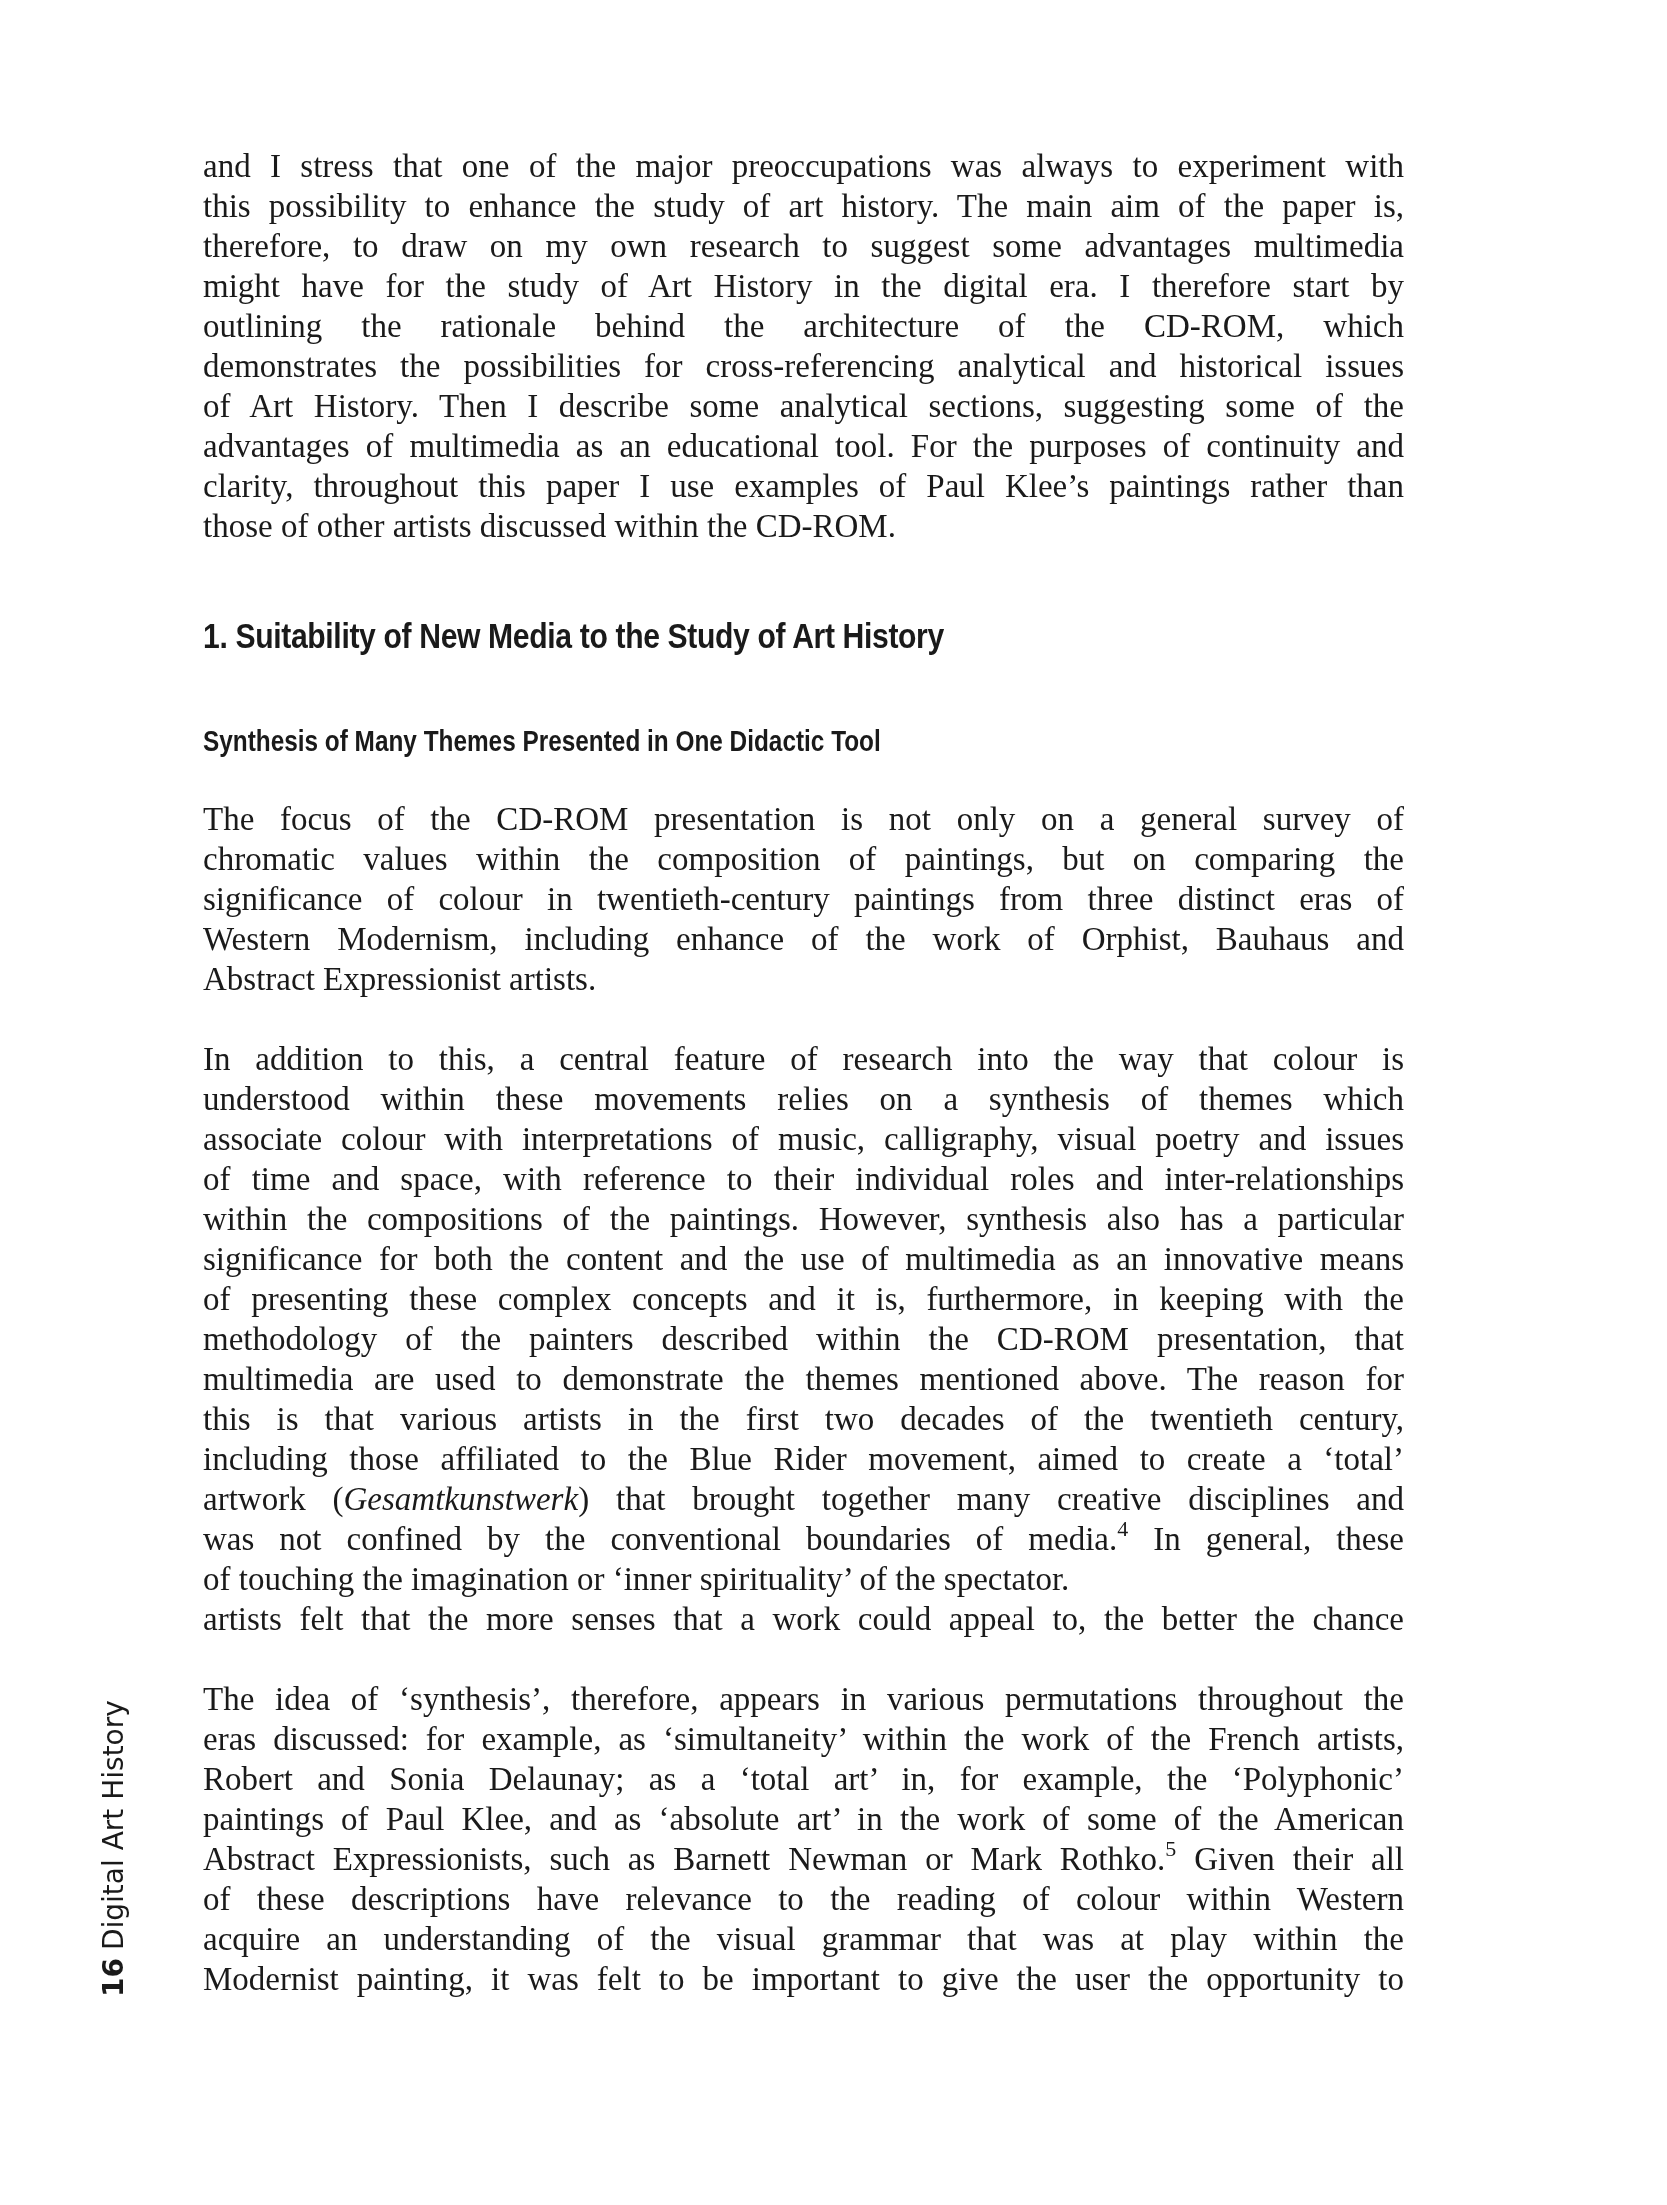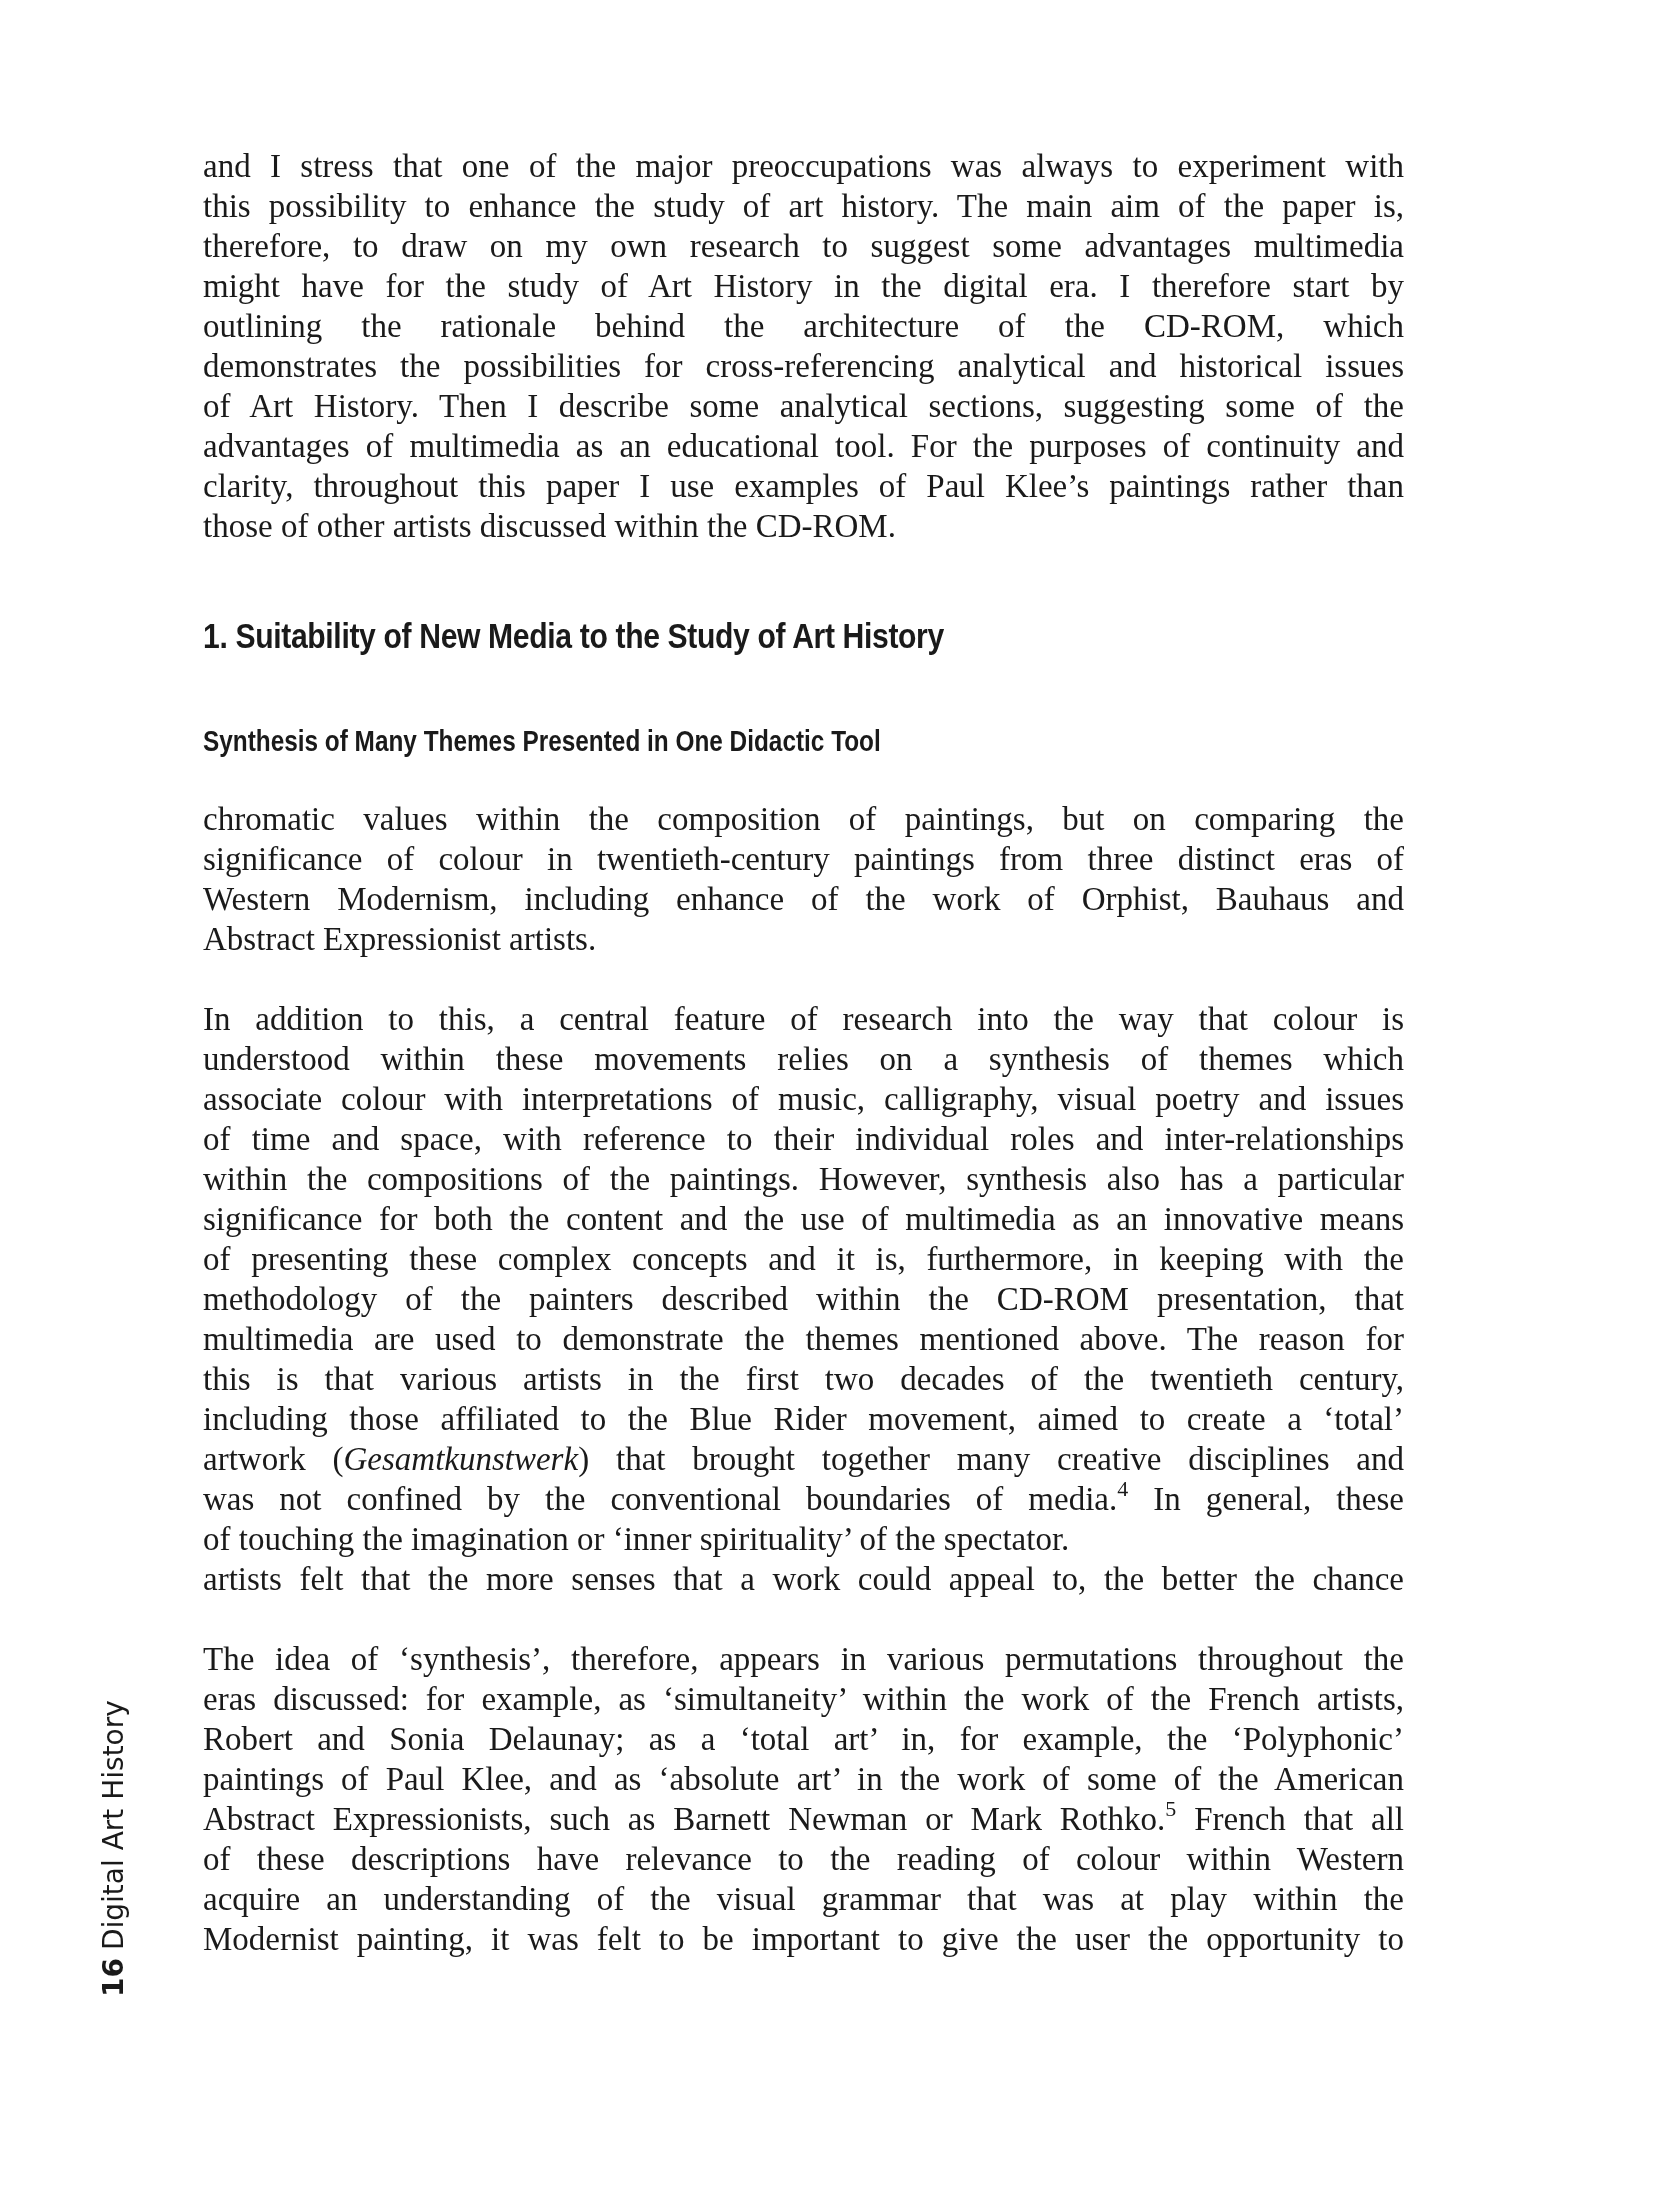--- a/index.html
+++ b/index.html
@@ -70,20 +70,21 @@
     <span class="line">advantages of multimedia as an educational tool. For the purposes of continuity and</span>
     <span class="line">clarity, throughout this paper I use examples of Paul Klee’s paintings rather than</span>
     <span class="line last">those of other artists discussed within the CD-ROM.</span>
   </div>
 
   <h2 class="h1">1. Suitability of New Media to the Study of Art History</h2>
 
   <h3 class="h2">Synthesis of Many Themes Presented in One Didactic Tool</h3>
 
   <div class="para after-h2">
+    <span class="line">The focus of the CD-ROM presentation is not only on a general survey of</span>
     <span class="line">chromatic values within the composition of paintings, but on comparing the</span>
     <span class="line">significance of colour in twentieth-century paintings from three distinct eras of</span>
     <span class="line">Western Modernism, including enhance of the work of Orphist, Bauhaus and</span>
     <span class="line last">Abstract Expressionist artists.</span>
   </div>
 
   <div class="gap"></div>
 
   <div class="para">
     <span class="line">In addition to this, a central feature of research into the way that colour is</span>
@@ -103,21 +104,21 @@
     <span class="line">artists felt that the more senses that a work could appeal to, the better the chance</span>
   </div>
 
   <div class="gap"></div>
 
   <div class="para">
     <span class="line">The idea of ‘synthesis’, therefore, appears in various permutations throughout the</span>
     <span class="line">eras discussed: for example, as ‘simultaneity’ within the work of the French artists,</span>
     <span class="line">Robert and Sonia Delaunay; as a ‘total art’ in, for example, the ‘Polyphonic’</span>
     <span class="line">paintings of Paul Klee, and as ‘absolute art’ in the work of some of the American</span>
-    <span class="line"><span>Abstract Expressionists, such as Barnett Newman or Mark Rothko.</span><sup>5</sup><span> French that all</span></span>
+    <span class="line"><span>Abstract Expressionists, such as Barnett Newman or Mark Rothko.</span><sup>5</sup><span> Given their all</span></span>
     <span class="line">of these descriptions have relevance to the reading of colour within Western</span>
     <span class="line">acquire an understanding of the visual grammar that was at play within the</span>
     <span class="line">Modernist painting, it was felt to be important to give the user the opportunity to</span>
   </div>
 </div>
 
 <div class="running">
   <span class="num">16</span><span>Digital Art History</span>
 </div>
 

